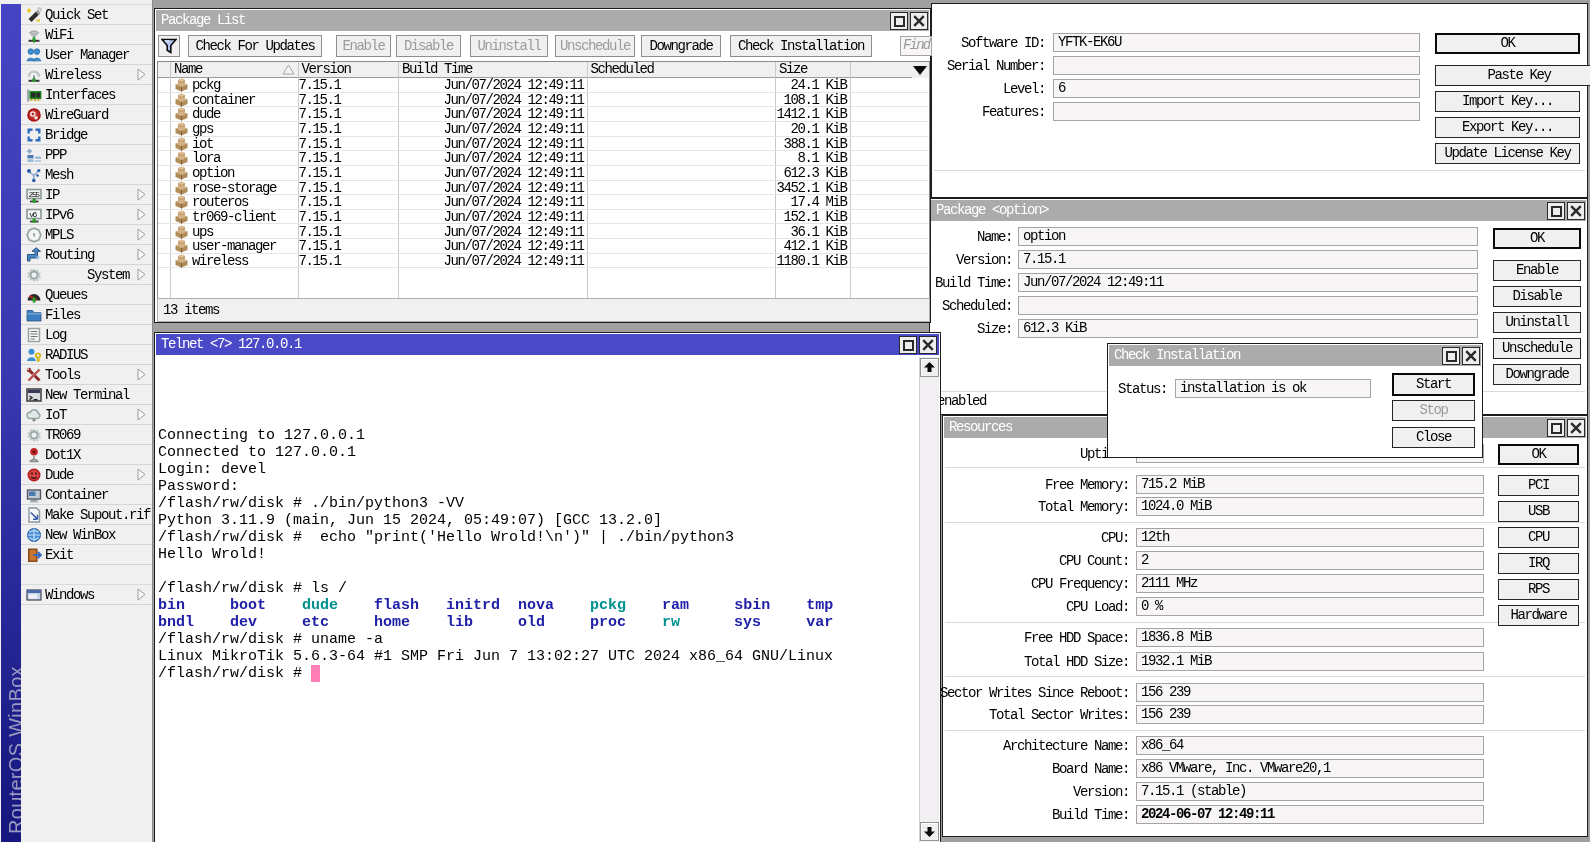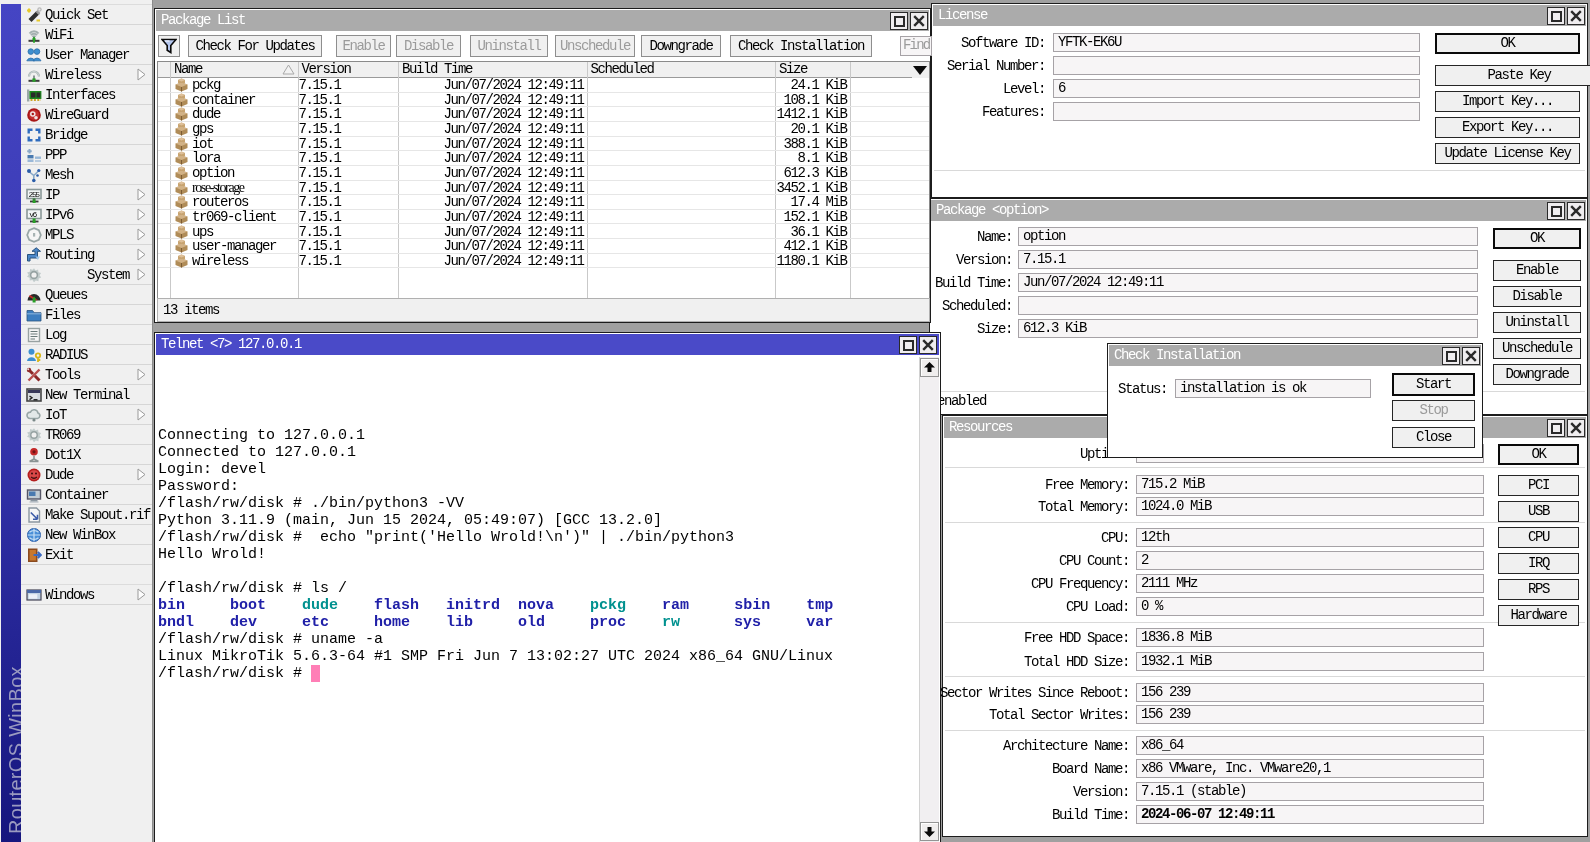--- a/index.html
+++ b/index.html
@@ -314,32 +314,20 @@
     <div style="position:absolute;left:0;top:584px;width:131px;height:1px;background:#dcdcdc;"></div>
     <div style="position:absolute;left:0;top:4px;width:131px;height:1px;background:#dcdcdc;"></div>
   </div>
 <style>
  .mi { position:absolute; left:0; width:131px; height:20px; border-bottom:1px solid #d6d6d6; }
 </style>
 
 <div id="desk" style="position:absolute;left:154px;top:0;width:1436px;height:842px;background:#a0a0a0;"></div>
 
 <div class="win" id="w-lic" style="left:931px;top:3px;width:657px;height:195px;">
-  <div class="tb">License
-    <span class="tbtns">
-        <span class="tbtn">
-          <span class="mx"></span>
-        </span>
-        <span class="tbtn">
-          <svg width="12" height="12" viewBox="0 0 12 12">
-            <path d="M1.2 1.2 L10.8 10.8 M10.8 1.2 L1.2 10.8" stroke="#2a2a2a" stroke-width="2.4"></path>
-          </svg>
-        </span>
-      </span>
-  </div>
   <div class="lbl" style="right:542px;top:31px;">Software ID:</div>
   <div class="inp" style="left:121px;top:29px;width:367px;">YFTK-EK6U</div>
   <div class="lbl" style="right:542px;top:54px;">Serial Number:</div>
   <div class="inp" style="left:121px;top:52px;width:367px;"></div>
   <div class="lbl" style="right:542px;top:77px;">Level:</div>
   <div class="inp" style="left:121px;top:75px;width:367px;">6</div>
   <div class="lbl" style="right:542px;top:100px;">Features:</div>
   <div class="inp" style="left:121px;top:98px;width:367px;"></div>
   <div class="btn foc" style="left:503px;top:29px;width:145px;">OK</div>
   <div class="btn" style="left:503px;top:61px;width:168px;">Paste Key</div>
@@ -458,21 +446,21 @@
         <path d="M1 1.5 h14 l-5.2 6 v7 l-3.6-2.2 v-4.8 Z" fill="#b4c6ee" stroke="#0a0a0a" stroke-width="1.6"></path>
         <path d="M4 3 l4.5 0" stroke="#e8eefc" stroke-width="1.4"></path>
       </svg></div>
   <div class="btn" style="left:33px;top:26px;width:134px;height:22px;line-height:20px;border-color:#8e8e8e;">Check For Updates</div>
   <div class="btn dis" style="left:181px;top:26px;width:55px;height:22px;line-height:20px;border-color:#8e8e8e;">Enable</div>
   <div class="btn dis" style="left:241px;top:26px;width:65px;height:22px;line-height:20px;border-color:#8e8e8e;">Disable</div>
   <div class="btn dis" style="left:315px;top:26px;width:78px;height:22px;line-height:20px;border-color:#8e8e8e;">Uninstall</div>
   <div class="btn dis" style="left:400px;top:26px;width:80px;height:22px;line-height:20px;border-color:#8e8e8e;">Unschedule</div>
   <div class="btn" style="left:486px;top:26px;width:80px;height:22px;line-height:20px;border-color:#8e8e8e;">Downgrade</div>
   <div class="btn" style="left:575px;top:26px;width:142px;height:22px;line-height:20px;border-color:#8e8e8e;">Check Installation</div>
-  <div class="inp" style="left:745px;top:27px;width:32px;height:20px;color:#9b9b9b;padding-left:2px;letter-spacing:-1.8px;">Find</div>
+  <div class="inp" style="left:745px;top:27px;width:32px;height:20px;color:#9b9b9b;font-style:italic;padding-left:2px;letter-spacing:-1.8px;">Find</div>
 
   <div id="pl-list" style="position:absolute;left:2px;top:52px;width:773px;height:237px;background:#fff;border:1px solid #8a8a8a;border-bottom:none;">
       <div style="position:absolute;left:0;top:0;width:771px;height:16px;background:#f0f0f0;border-bottom:1px solid #9a9a9a;"></div>
       <div style="position:absolute;left:16px;top:0;height:16px;line-height:15px;">Name</div>
       <div style="position:absolute;left:143.5px;top:0;height:16px;line-height:15px;">Version</div>
       <div style="position:absolute;left:244px;top:0;height:16px;line-height:15px;">Build Time</div>
       <div style="position:absolute;left:432.5px;top:0;height:16px;line-height:15px;">Scheduled</div>
       <div style="position:absolute;left:621px;top:0;height:16px;line-height:15px;">Size</div>
       <div style="position:absolute;left:12px;top:0;width:1px;height:237px;background:#c9c9c9;"></div>
       <div style="position:absolute;left:139.5px;top:0;width:1px;height:237px;background:#c9c9c9;"></div>
@@ -573,21 +561,21 @@
       <div style="position:absolute;right:345.5px;top:103.9px;line-height:14px;">Jun/07/2024 12:49:11</div>
       <div style="position:absolute;right:82.5px;top:103.9px;line-height:14px;">612.3 KiB</div>
       <div style="position:absolute;left:0;top:118.55px;width:771px;height:14.65px;border-bottom:1px solid #e6e6e6;"></div>
       <div style="position:absolute;left:16px;top:118.55px;"><svg width="15" height="14" viewBox="0 0 15 14">
           <path d="M4 2 L7.5 0.5 L11 2 L11 5 L7.5 6.5 L4 5 Z" fill="#c8a470"></path>
           <path d="M4 2 L7.5 3.5 L11 2 L7.5 0.5 Z" fill="#dec09a"></path>
           <path d="M1.5 6.5 L7.5 4.5 L13.5 6.5 L13.5 11 L7.5 13.5 L1.5 11 Z" fill="#b08c58"></path>
           <path d="M1.5 6.5 L7.5 9 L13.5 6.5 L7.5 4.5 Z" fill="#d2b286"></path>
           <path d="M7.5 9 v4.5" stroke="#7c5c34" stroke-width="1"></path>
         </svg></div>
-      <div style="position:absolute;left:34px;top:118.55px;height:32px;line-height:14px;font-family:Liberation Serif, serif;">rose-storage</div>
+      <div style="position:absolute;left:34px;top:118.55px;height:32px;line-height:14px;">rose-storage</div>
       <div style="position:absolute;left:140.5px;top:118.55px;line-height:14px;">7.15.1</div>
       <div style="position:absolute;right:345.5px;top:118.55px;line-height:14px;">Jun/07/2024 12:49:11</div>
       <div style="position:absolute;right:82.5px;top:118.55px;line-height:14px;">3452.1 KiB</div>
       <div style="position:absolute;left:0;top:133.2px;width:771px;height:14.65px;border-bottom:1px solid #e6e6e6;"></div>
       <div style="position:absolute;left:16px;top:133.2px;"><svg width="15" height="14" viewBox="0 0 15 14">
           <path d="M4 2 L7.5 0.5 L11 2 L11 5 L7.5 6.5 L4 5 Z" fill="#c8a470"></path>
           <path d="M4 2 L7.5 3.5 L11 2 L7.5 0.5 Z" fill="#dec09a"></path>
           <path d="M1.5 6.5 L7.5 4.5 L13.5 6.5 L13.5 11 L7.5 13.5 L1.5 11 Z" fill="#b08c58"></path>
           <path d="M1.5 6.5 L7.5 9 L13.5 6.5 L7.5 4.5 Z" fill="#d2b286"></path>
           <path d="M7.5 9 v4.5" stroke="#7c5c34" stroke-width="1"></path>

